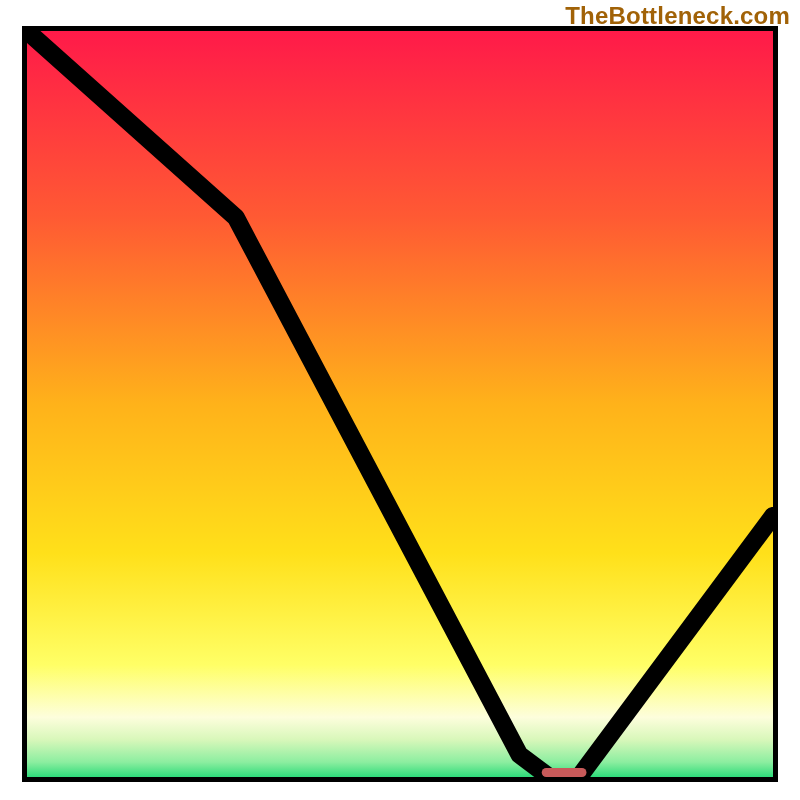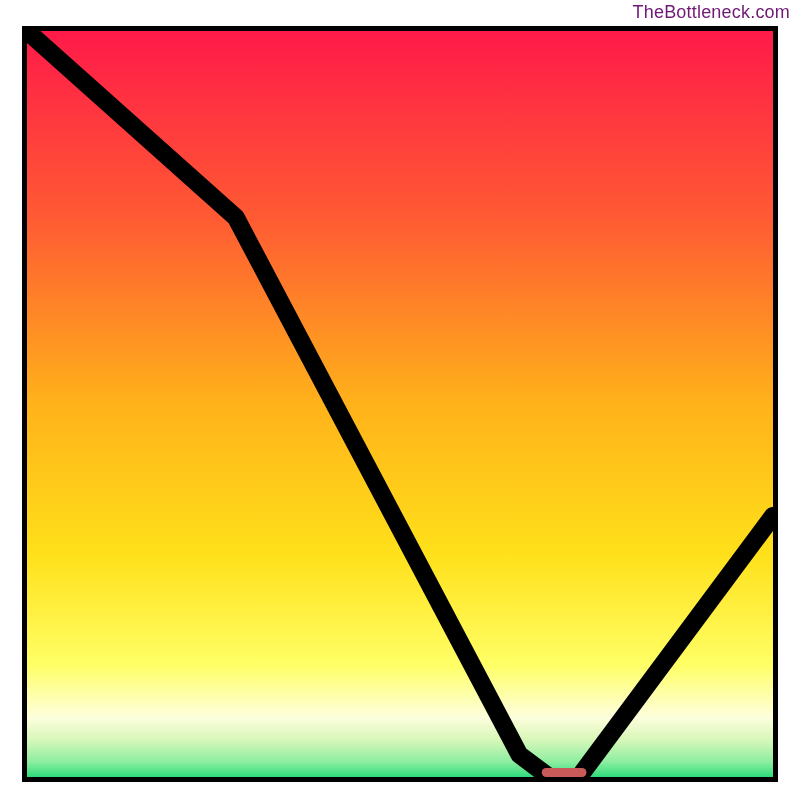--- a/index.html
+++ b/index.html
@@ -9,23 +9,23 @@
     font-family: Arial, Helvetica, sans-serif;
     overflow: hidden;
   }
   .wrap {
     position: relative;
     width: 800px; height: 800px;
   }
   .attribution {
     position: absolute;
     top: 2px; right: 10px;
-    font-size: 18px;
-    font-weight: 400;
-    color: #701a75;
+    font-size: 24px;
+    font-weight: 700;
+    color: #a16207;
     letter-spacing: 0.2px;
   }
   .plot-border {
     position: absolute;
     left: 22px; top: 26px;
     width: 756px; height: 756px;
     border: 5px solid #000;
     box-sizing: border-box;
     overflow: hidden;
   }

